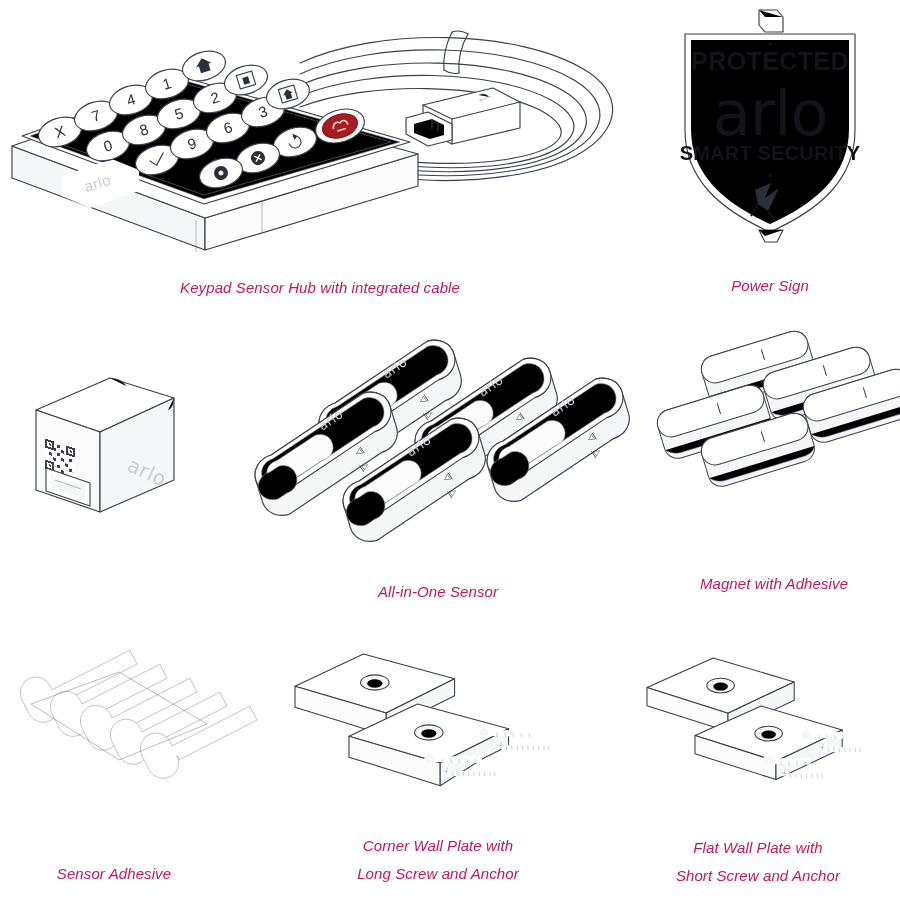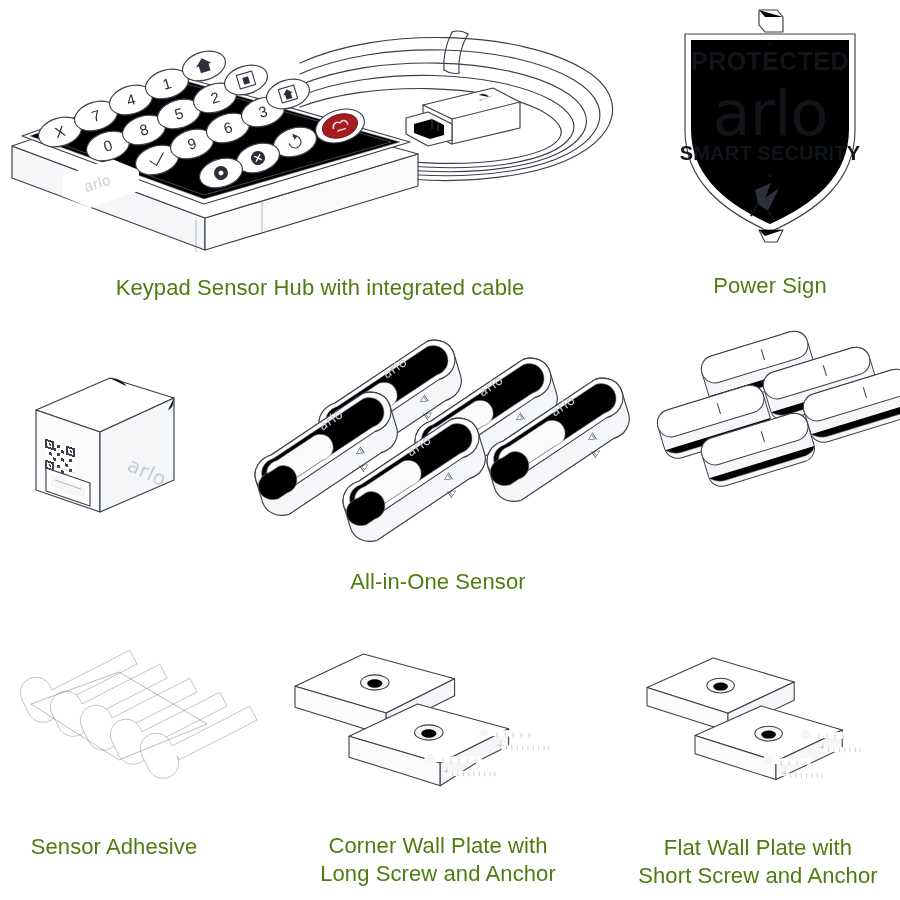--- a/index.html
+++ b/index.html
@@ -29,43 +29,44 @@
     flex-direction: column;
     align-items: center;
     justify-content: flex-start;
   }
   .art {
     position: relative;
     display: block;
   }
   .caption {
     text-align: center;
-    color: #4d7c0f;
-    font-size: 22px;
+    color: #be185d;
+    font-size: 15px;
     line-height: 27px;
     font-weight: 400;
     letter-spacing: 0.1px;
     white-space: pre-line;
+    font-style: italic;
   }
   .caption.two-line { line-height: 28px; }
 
   
   #cell-keypad      { left: 0px;   top: 8px;   width: 640px; }
   #cell-yardsign    { left: 640px; top: 8px;   width: 260px; }
   #cell-adapter     { left: 0px;   top: 352px; width: 228px; }
   #cell-sensor      { left: 228px; top: 352px; width: 420px; }
   #cell-magnet      { left: 648px; top: 352px; width: 252px; }
-  #cell-adhesive    { left: 0px;   top: 648px; width: 228px; }
+  #cell-adhesive    { left: 0px;   top: 648px; width: 228px; gap: 27px; }
   #cell-cornerplate { left: 228px; top: 648px; width: 420px; }
   #cell-flatplate   { left: 632px; top: 648px; width: 252px; }
 
   #cell-keypad .caption      { margin-top: 4px; }
   #cell-yardsign .caption    { margin-top: 16px; }
   #cell-adapter .caption     { margin-top: 16px; }
-  #cell-sensor .caption      { margin-top: 6px; }
+  #cell-sensor .caption      { margin-top: 16px; }
   #cell-magnet .caption      { margin-top: 18px; }
   #cell-adhesive .caption    { margin-top: 10px; }
   #cell-cornerplate .caption { margin-top: 4px; }
   #cell-flatplate .caption   { margin-top: 6px; }
 
   
   svg { display: block; overflow: visible; }
   .ln {
     fill: none;
     stroke: #3a3f49;
@@ -437,20 +438,21 @@
           </g>
 
         <g>
             <use href="#magnet-unit" transform="translate(0,62) rotate(-17) scale(0.86)"></use>
           </g>
         <g>
             <use href="#magnet-unit" transform="translate(44,90) rotate(-17) scale(0.86)"></use>
           </g>
       </svg>
     </div>
+    <div class="caption">Magnet with Adhesive</div>
   </div>
 
   <div class="cell" id="cell-adhesive">
     <div class="art">
       <svg width="215" height="175" viewBox="0 0 215 175" aria-hidden="true">
         <defs>
 
           <g id="adhesive-strip">
             <path class="ln-hair face" d="M0 20 C 0 9, 9 0, 20 0 C 31 0, 40 9, 40 20 L 40 26 L 152 26 L 152 46 L 40 46 L 40 40
                      C 40 51, 31 60, 20 60 C 9 60, 0 51, 0 40 Z"></path>

